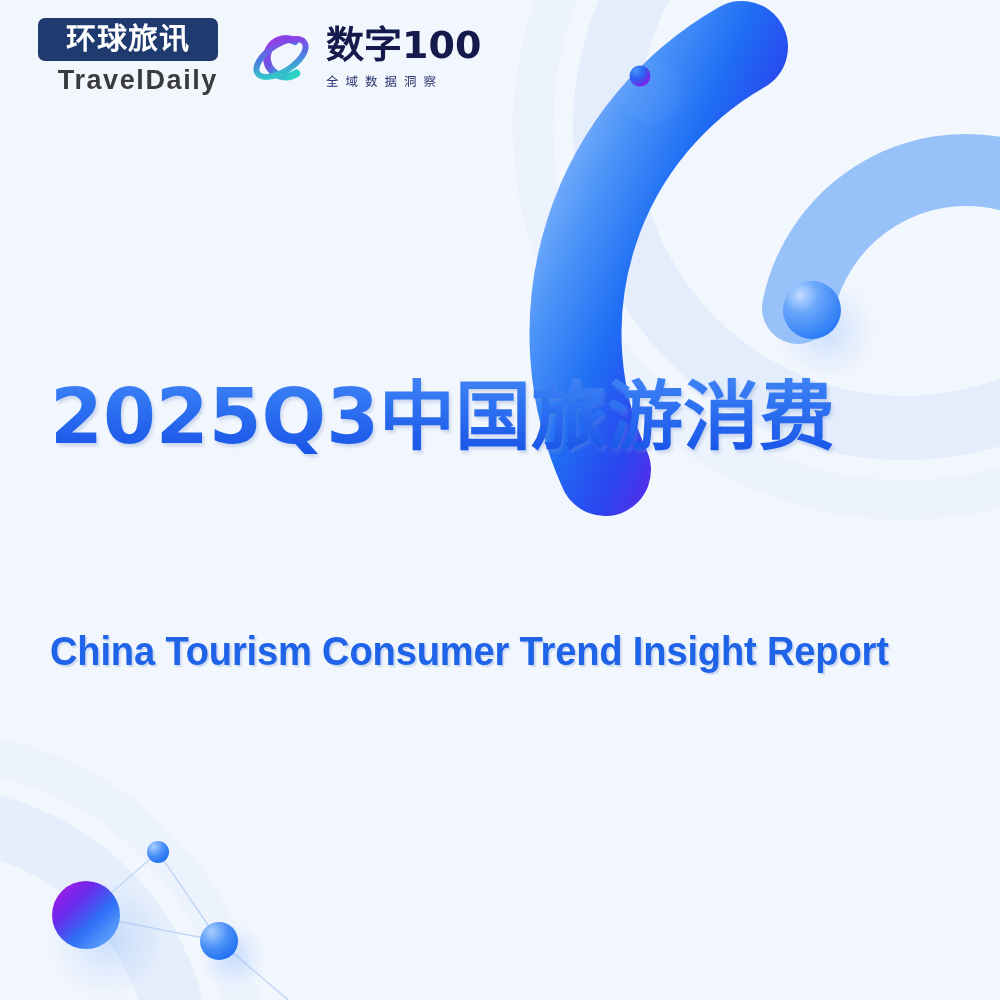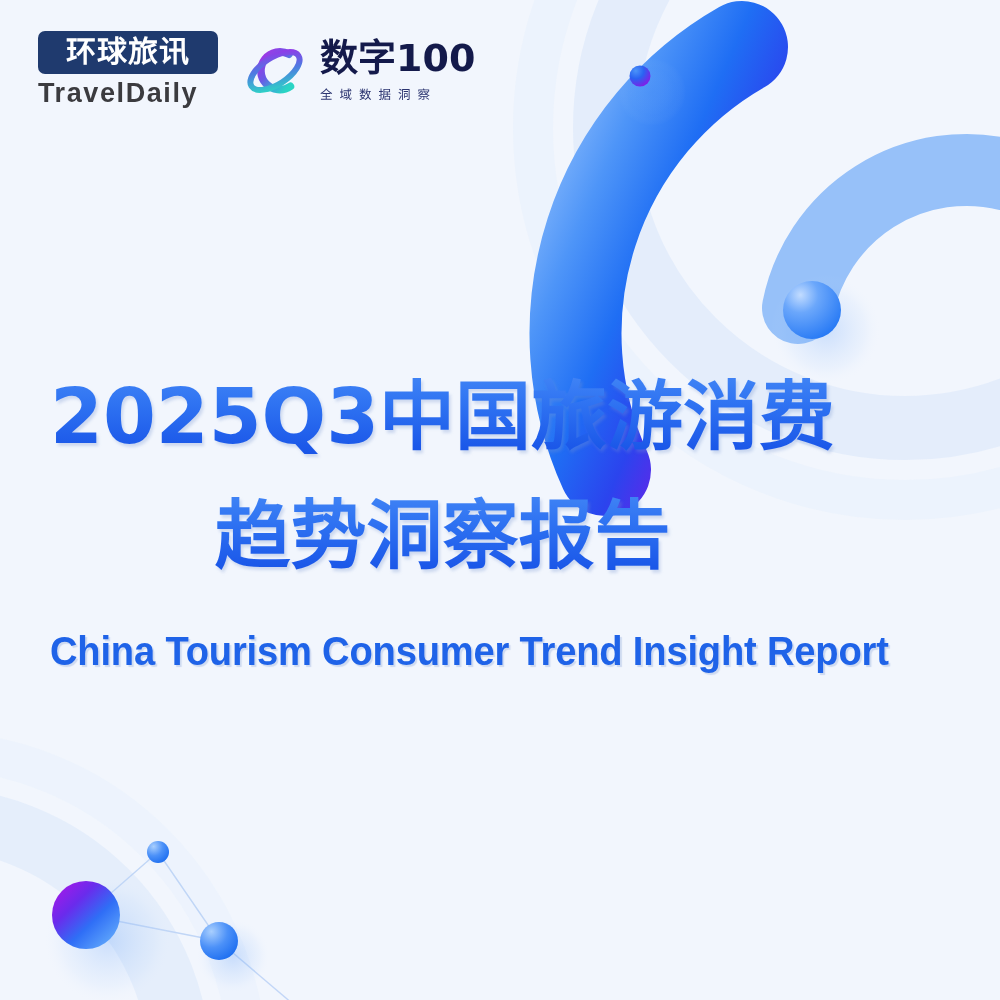--- a/index.html
+++ b/index.html
@@ -24,25 +24,25 @@
     position: absolute;
     inset: 0;
     width: 1000px;
     height: 1000px;
     pointer-events: none;
   }
 
   
   .header {
     position: absolute;
-    top: 31px;
+    top: 18px;
     left: 38px;
     display: flex;
     align-items: center;
-    gap: 22px;
+    gap: 28px;
     z-index: 5;
   }
 
   .td-logo {
     display: flex;
     flex-direction: column;
     align-items: stretch;
     width: 180px;
   }
   .td-badge {
@@ -60,21 +60,21 @@
     font-family: "DejaVu Sans", "Liberation Sans", sans-serif;
     white-space: nowrap;
   }
   .td-sub {
     color: #3b3b3f;
     font-size: 27px;
     font-weight: 700;
     letter-spacing: 1.6px;
     line-height: 1.1;
     margin-top: 5px;
-    text-align: left;
+    text-align: right;
     font-family: "Liberation Sans", sans-serif;
     white-space: nowrap;
   }
 
   .sz-logo {
     display: flex;
     align-items: center;
     gap: 10px;
     margin-top: 2px;
   }
@@ -266,18 +266,17 @@
       <div class="sz-words">
         <div class="sz-main">数字100</div>
         <div class="sz-tag">全域数据洞察</div>
       </div>
     </div>
 
   </div>
 
   <div class="title-block">
     <div class="title-line">2025Q3中国旅游消费</div>
-    <div class="title-line">趋势洞察报告</div>
   </div>
 
   <div class="subtitle">China Tourism Consumer Trend Insight Report</div>
 
 </div>
 
 </body></html>

